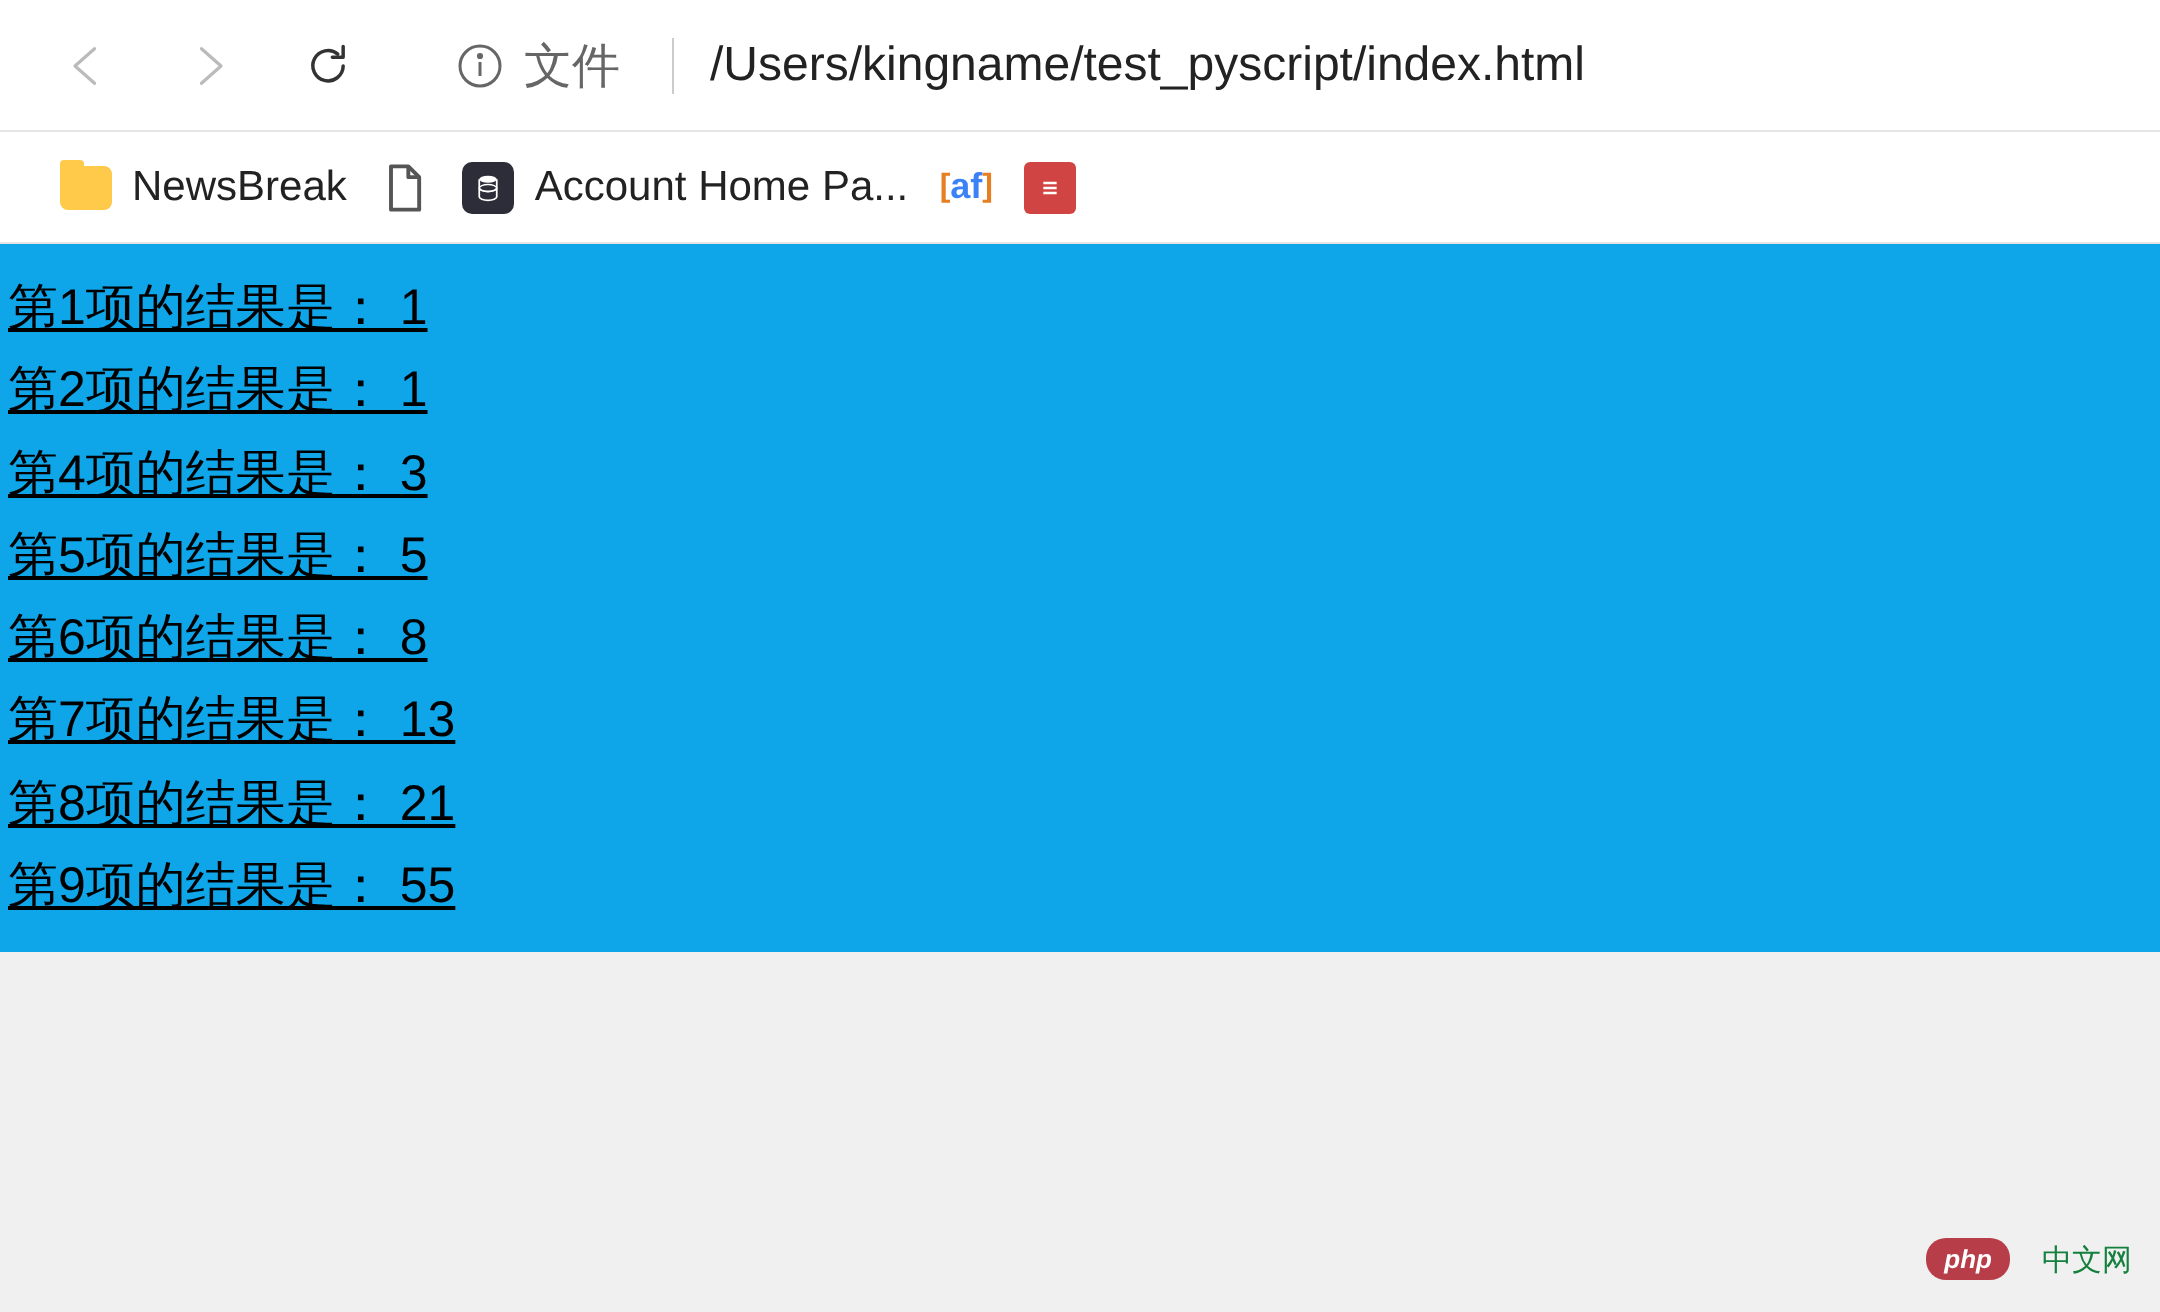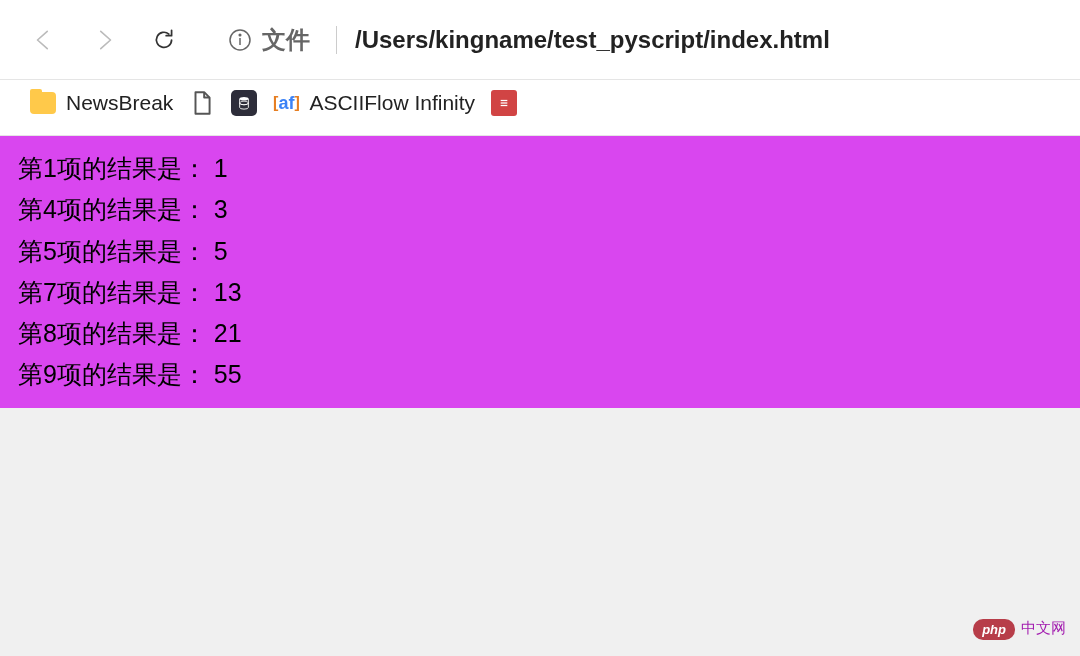--- a/index.html
+++ b/index.html
@@ -18,23 +18,22 @@
     
     .browser-chrome {
       background: #ffffff;
     }
     
     .toolbar {
       display: flex;
       align-items: center;
       padding: 12px 30px;
       gap: 20px;
-      height: 80px;
+      height: 66px;
       border-bottom: 1px solid #e5e5e5;
-      font-weight: bold;
     }
     
     .nav-buttons {
       display: flex;
       align-items: center;
       gap: 32px;
     }
     
     .nav-button {
       width: 28px;
@@ -80,21 +79,21 @@
     }
     
     .url-text {
       font-size: 24px;
       color: #222;
       white-space: nowrap;
     }
     
     .bookmarks-bar {
       display: flex;
-      align-items: flex-start;
+      align-items: center;
       padding: 10px 30px;
       gap: 16px;
       height: 56px;
       border-bottom: 1px solid #e5e5e5;
     }
     
     .bookmark-item {
       display: flex;
       align-items: center;
       gap: 10px;
@@ -110,53 +109,54 @@
       border-radius: 4px;
     }
     
     .bookmark-text {
       font-size: 21px;
       color: #222;
       white-space: nowrap;
     }
     
     .content {
-      background: #d946ef;
-      padding: 12px 18px;
+      background: #0ea5e9;
+      padding: 12px 4px;
+      text-decoration: underline;
     }
     
     .result-line {
       font-size: 25px;
       color: #000;
       line-height: 1.65;
       font-family: Arial, sans-serif;
     }
     
     .watermark {
       position: absolute;
       bottom: 16px;
       right: 14px;
       display: flex;
-      align-items: flex-start;
-      gap: 6px;
+      align-items: flex-end;
+      gap: 16px;
     }
     
     .watermark-logo {
       background: #b73d49;
       color: #fff;
       font-size: 13px;
       font-weight: bold;
       padding: 3px 9px;
       border-radius: 10px;
       font-style: italic;
     }
     
     .watermark-text {
       font-size: 15px;
-      color: #a21caf;
+      color: #15803d;
     }
     
     .folder-icon {
       width: 26px;
       height: 22px;
       background: #ffc94a;
       border-radius: 2px 4px 4px 4px;
       position: relative;
     }
     
@@ -263,45 +263,47 @@
     </div>
     <div class="bookmark-item">
       <div class="bookmark-icon db-icon">
         <svg viewBox="0 0 16 16" width="14" height="14" fill="#fff">
           <ellipse cx="8" cy="3" rx="5" ry="2"></ellipse>
           <path d="M3 3 L3 8 A5 2 0 0 0 13 8 L13 3" fill="none" stroke="#fff" stroke-width="1"></path>
           <path d="M3 8 L3 13 A5 2 0 0 0 13 13 L13 8" fill="none" stroke="#fff" stroke-width="1"></path>
           <ellipse cx="8" cy="8" rx="5" ry="2" fill="none" stroke="#fff" stroke-width="0.8"></ellipse>
         </svg>
       </div>
+      <span class="bookmark-text">Account Home Pa...</span>
     </div>
     <div class="bookmark-item">
       <div class="bookmark-icon asciiflow-icon">
         <span style="color:#e67e22;">[</span>
           <span style="color:#3b82f6;font-size:18px;">af</span>
           <span style="color:#e67e22;">]</span>
       </div>
-      <span class="bookmark-text">ASCIIFlow Infinity</span>
     </div>
     <div class="bookmark-item">
       <div class="bookmark-icon red-icon">
         <svg viewBox="0 0 12 12" width="10" height="10" stroke="#fff" stroke-width="1.5" fill="none">
           <line x1="2" y1="3" x2="10" y2="3"></line>
           <line x1="2" y1="6" x2="10" y2="6"></line>
           <line x1="2" y1="9" x2="10" y2="9"></line>
         </svg>
       </div>
     </div>
   </div>
 </div>
 
 <div class="content">
 <div class="result-line">第1项的结果是： 1</div>
+    <div class="result-line">第2项的结果是： 1</div>
     <div class="result-line">第4项的结果是： 3</div>
     <div class="result-line">第5项的结果是： 5</div>
+    <div class="result-line">第6项的结果是： 8</div>
     <div class="result-line">第7项的结果是： 13</div>
     <div class="result-line">第8项的结果是： 21</div>
     <div class="result-line">第9项的结果是： 55</div>
   </div>
 
 <div class="watermark">
   <span class="watermark-logo">php</span>
   <span class="watermark-text">中文网</span>
 </div>
 

